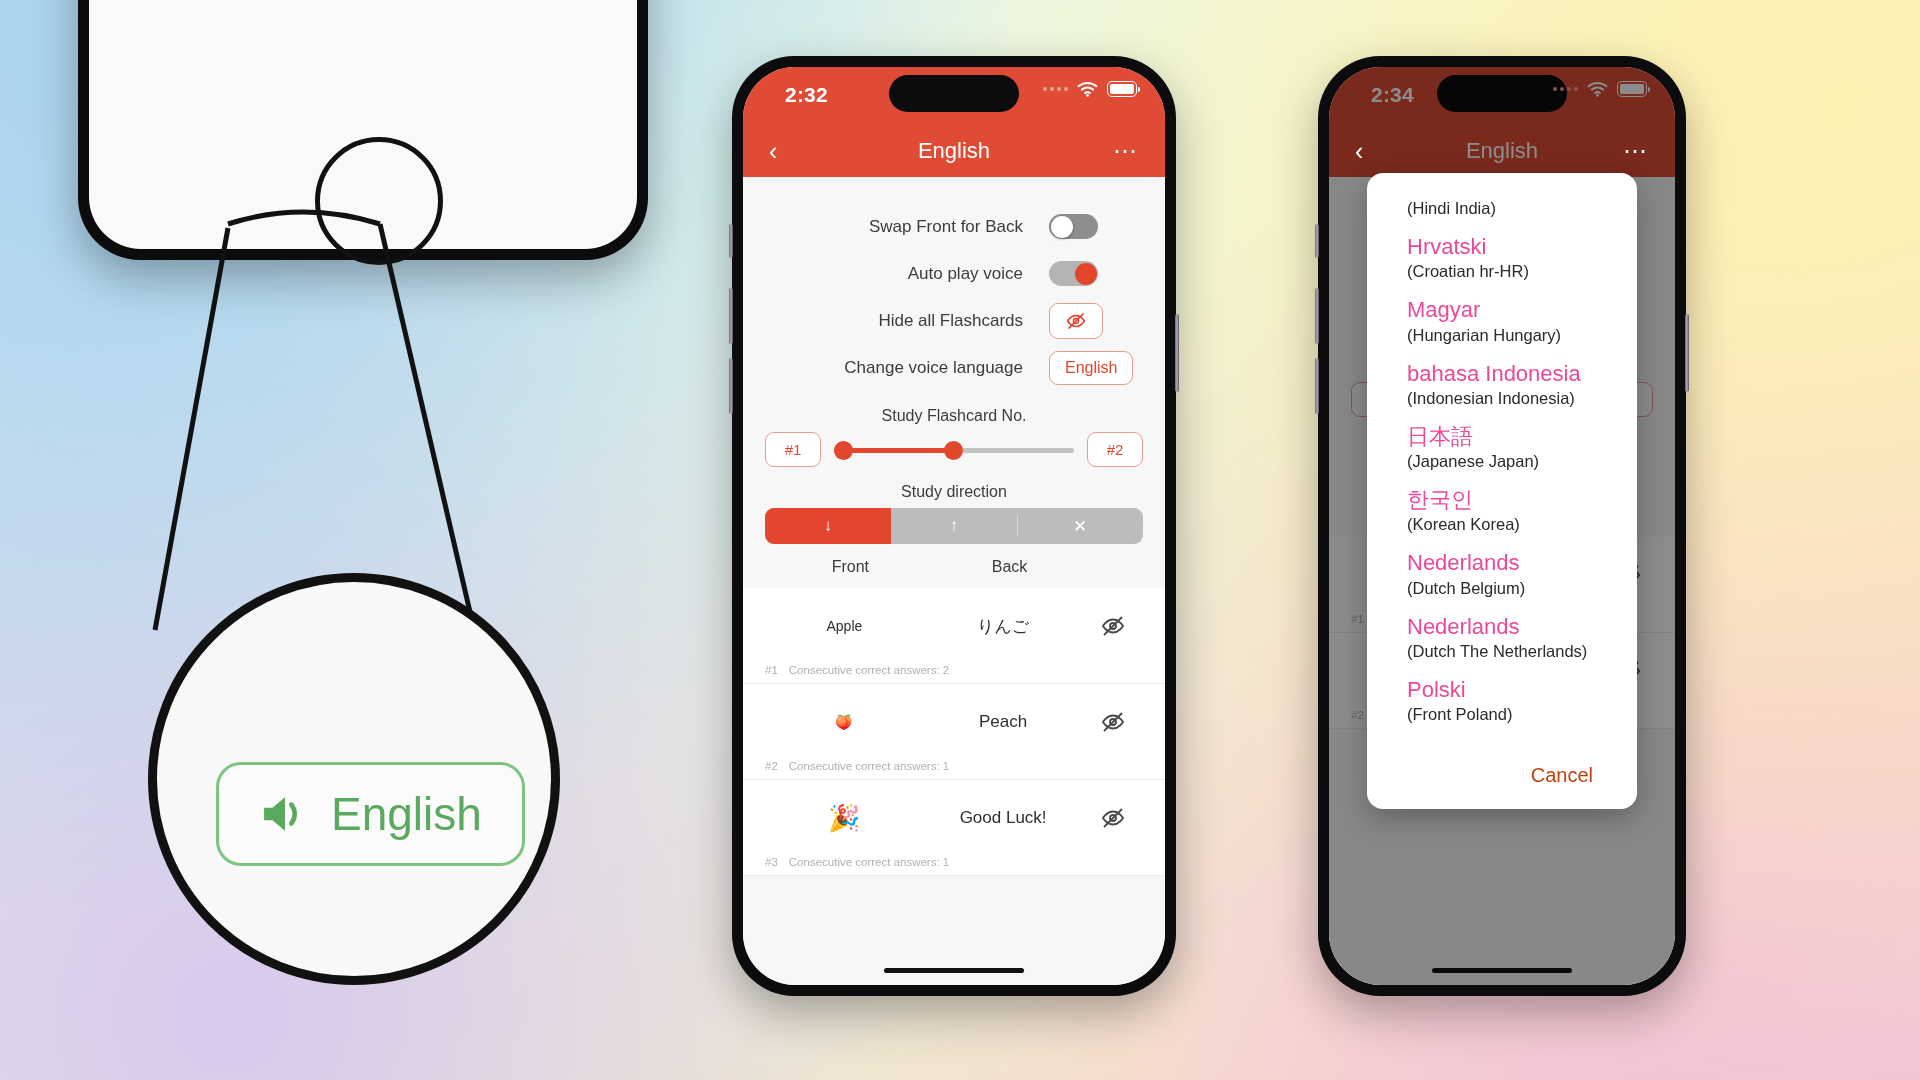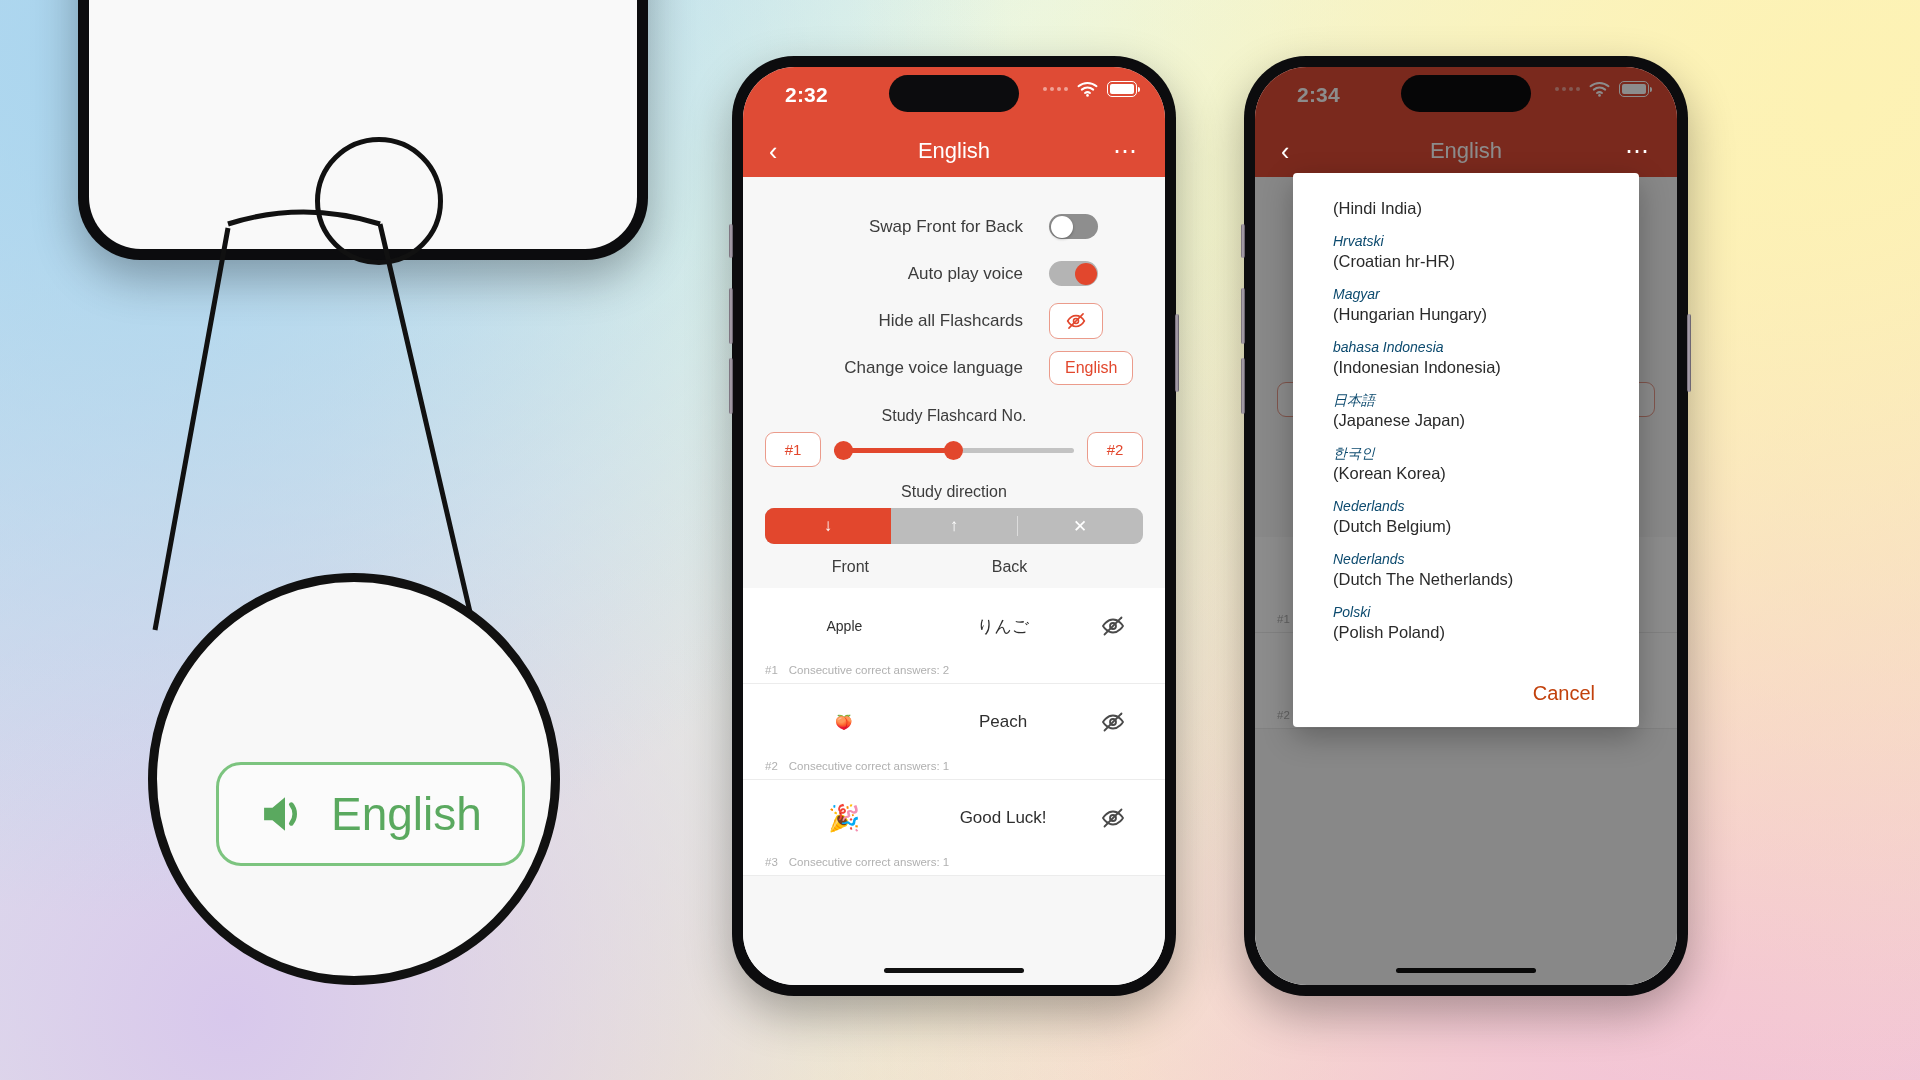--- a/index.html
+++ b/index.html
@@ -61,21 +61,21 @@
     display: flex; align-items: center; gap: 20px;
     padding: 22px 40px;
     border: 3px solid #7cc47f; border-radius: 25px;
     background: #fbfbfb;
   }
   .zoom-chip .lbl { color: #5aa95f; font-size: 46px; }
 
   
   #phone-mid { left: 732px; top: 56px; width: 444px; height: 940px; }
   
-  #phone-right { left: 1244px; top: 56px; width: 444px; height: 940px; }
+  #phone-right { left: 1318px; top: 56px; width: 368px; height: 940px; }
 
   .statusbar {
     height: 58px; position: relative;
     background: #df4b35; color: #fff;
   }
   .sb-time {
     position: absolute; left: 42px; top: 16px;
     font-size: 21px; font-weight: bold; letter-spacing: .2px;
   }
   .notch {
@@ -191,26 +191,26 @@
 
   .home-ind {
     position: absolute; bottom: 12px; left: 50%; transform: translateX(-50%);
     width: 140px; height: 5px; border-radius: 3px; background: #111;
   }
 
   
   .dim { position: absolute; inset: 0; background: rgba(0,0,0,.45); }
   .lang-sheet {
     position: absolute; left: 38px; right: 38px; top: 106px;
-    background: #fff; border-radius: 4px;
+    background: #fff; border-radius: 16px;
     padding: 18px 0 8px;
     box-shadow: 0 10px 30px rgba(0,0,0,.28);
   }
   .lang-item { padding: 7px 40px; }
-  .lang-item .l1 { font-size: 14px; color: #0c4a6e; line-height: 1.28; font-style: italic; }
+  .lang-item .l1 { font-size: 22px; color: #ec4899; line-height: 1.28; }
   .lang-item .l2 { font-size: 16.5px; color: #2a2a2a; line-height: 1.28; }
   .cancel-row { text-align: right; padding: 32px 44px 14px; }
   .cancel-row span { font-size: 20px; color: #c2410c; }
 
   svg { display: block; }
 </style>
 </head>
 <body>
 
 <div class="phone" id="phone-left">
@@ -544,20 +544,20 @@
       <div class="lang-item">
         <div class="l1">Nederlands</div>
         <div class="l2">(Dutch Belgium)</div>
       </div>
       <div class="lang-item">
         <div class="l1">Nederlands</div>
         <div class="l2">(Dutch The Netherlands)</div>
       </div>
       <div class="lang-item">
         <div class="l1">Polski</div>
-        <div class="l2">(Polish Poland)</div>
+        <div class="l2">(Front Poland)</div>
       </div>
       <div class="cancel-row">
         <span>Cancel</span>
       </div>
     </div>
   </div>
 </div>
 
 </body></html>

